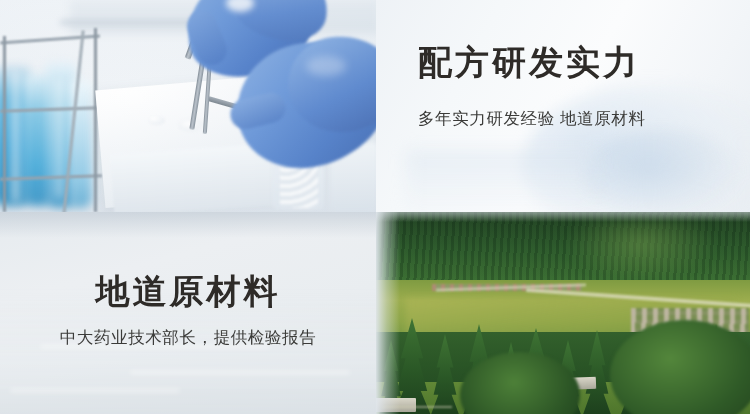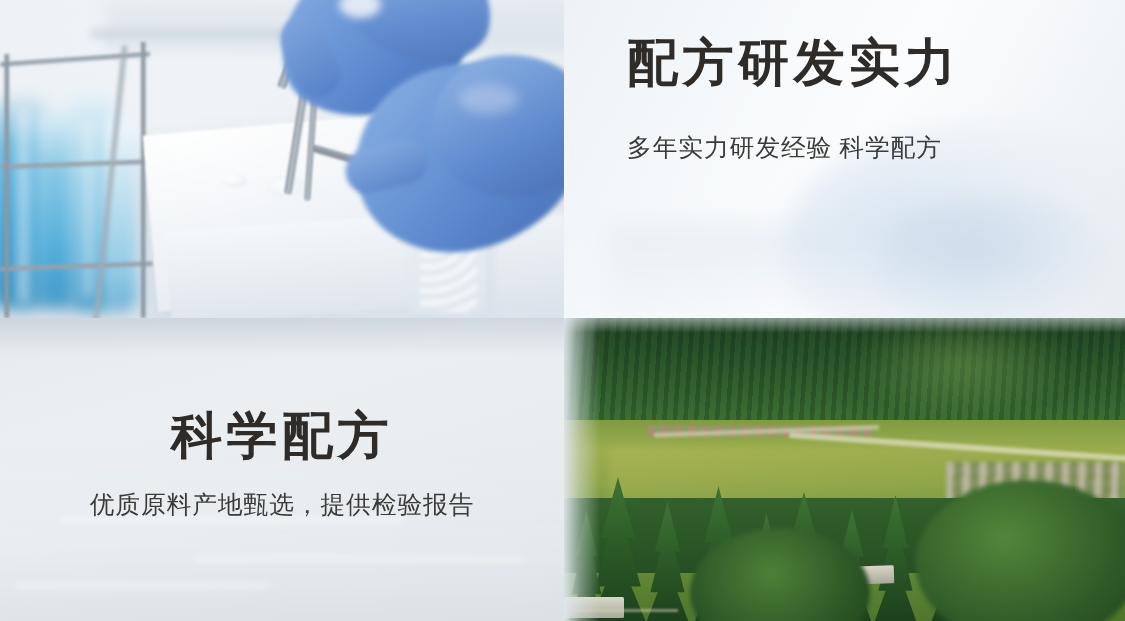--- a/index.html
+++ b/index.html
@@ -236,21 +236,21 @@
     filter: blur(6px);
   }
   .formula-ghost3 {
     position: absolute; left: 30px; top: 150px;
     width: 190px; height: 70px;
     background: linear-gradient(180deg, rgba(214,226,238,.45), rgba(255,255,255,0));
     filter: blur(8px);
   }
 
   .panel-text { position: absolute; z-index: 4; }
-  #formula-text { left: 42px; top: 24px; font-family: Liberation Serif, serif; }
+  #formula-text { left: 42px; top: 43px; }
 
   .panel-title {
     margin: 0;
     font-size: 34px;
     line-height: 1.12;
     font-weight: bold;
     letter-spacing: 3px;
     color: #2e2b28;
     white-space: nowrap;
   }
@@ -470,35 +470,35 @@
   </div>
 
   <div class="quad" id="quad-formula">
     <div class="formula-ghost"></div>
     <div class="formula-ghost2"></div>
     <div class="formula-ghost3"></div>
 
     <div class="panel-text" id="formula-text">
       <h2 class="panel-title">配方研发实力</h2>
       <div id="formula-subs">
-        <p class="panel-sub">多年实力研发经验 科学配方</p>
+        <p class="panel-sub">多年实力研发经验 地道原材料</p>
       </div>
     </div>
   </div>
 
   <div class="quad" id="quad-material">
     <div class="mat-top-shadow"></div>
     <div class="mat-haze"></div>
     <div class="mat-streak ms1"></div>
     <div class="mat-streak ms2"></div>
     <div class="mat-streak ms3"></div>
 
     <div class="panel-text" id="material-text">
-      <h2 class="panel-title">科学配方</h2>
-      <p class="panel-sub" id="material-sub">优质原料产地甄选，提供检验报告</p>
+      <h2 class="panel-title">地道原材料</h2>
+      <p class="panel-sub" id="material-sub">中大药业技术部长，提供检验报告</p>
     </div>
   </div>
 
   <div class="quad" id="quad-nature">
     <div class="nat-sky"></div>
     <div class="nat-ridge"></div>
     <div class="nat-ridge-tex"></div>
     <div class="nat-ridge-light"></div>
 
     <div class="nat-meadow"></div>

